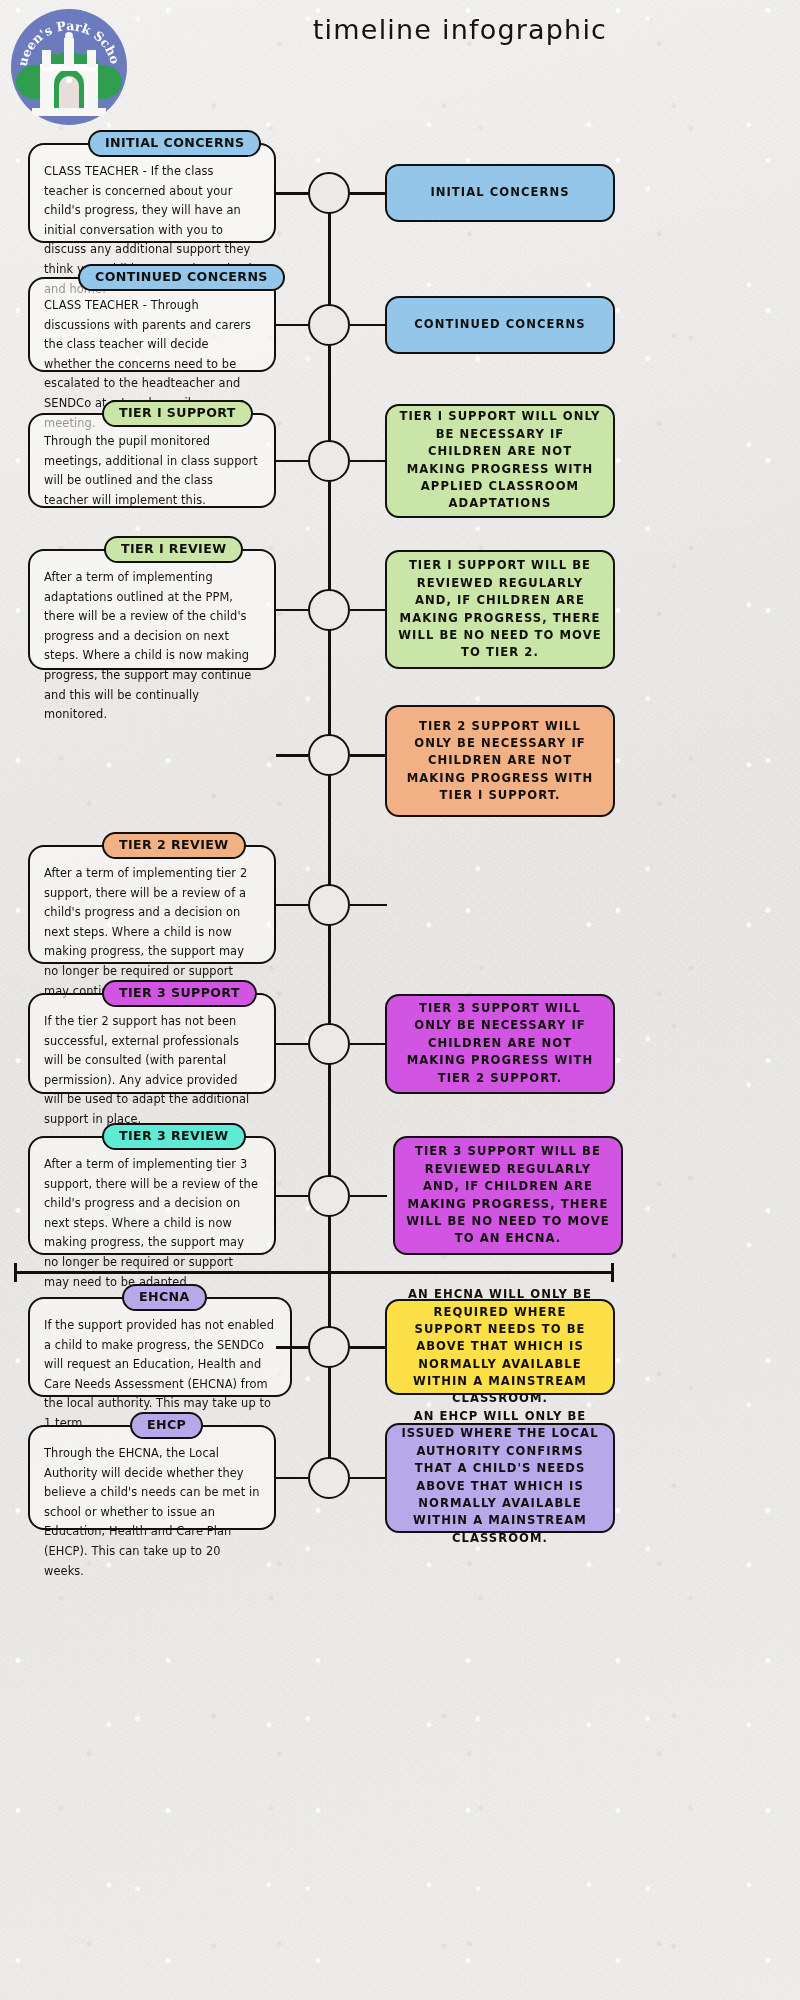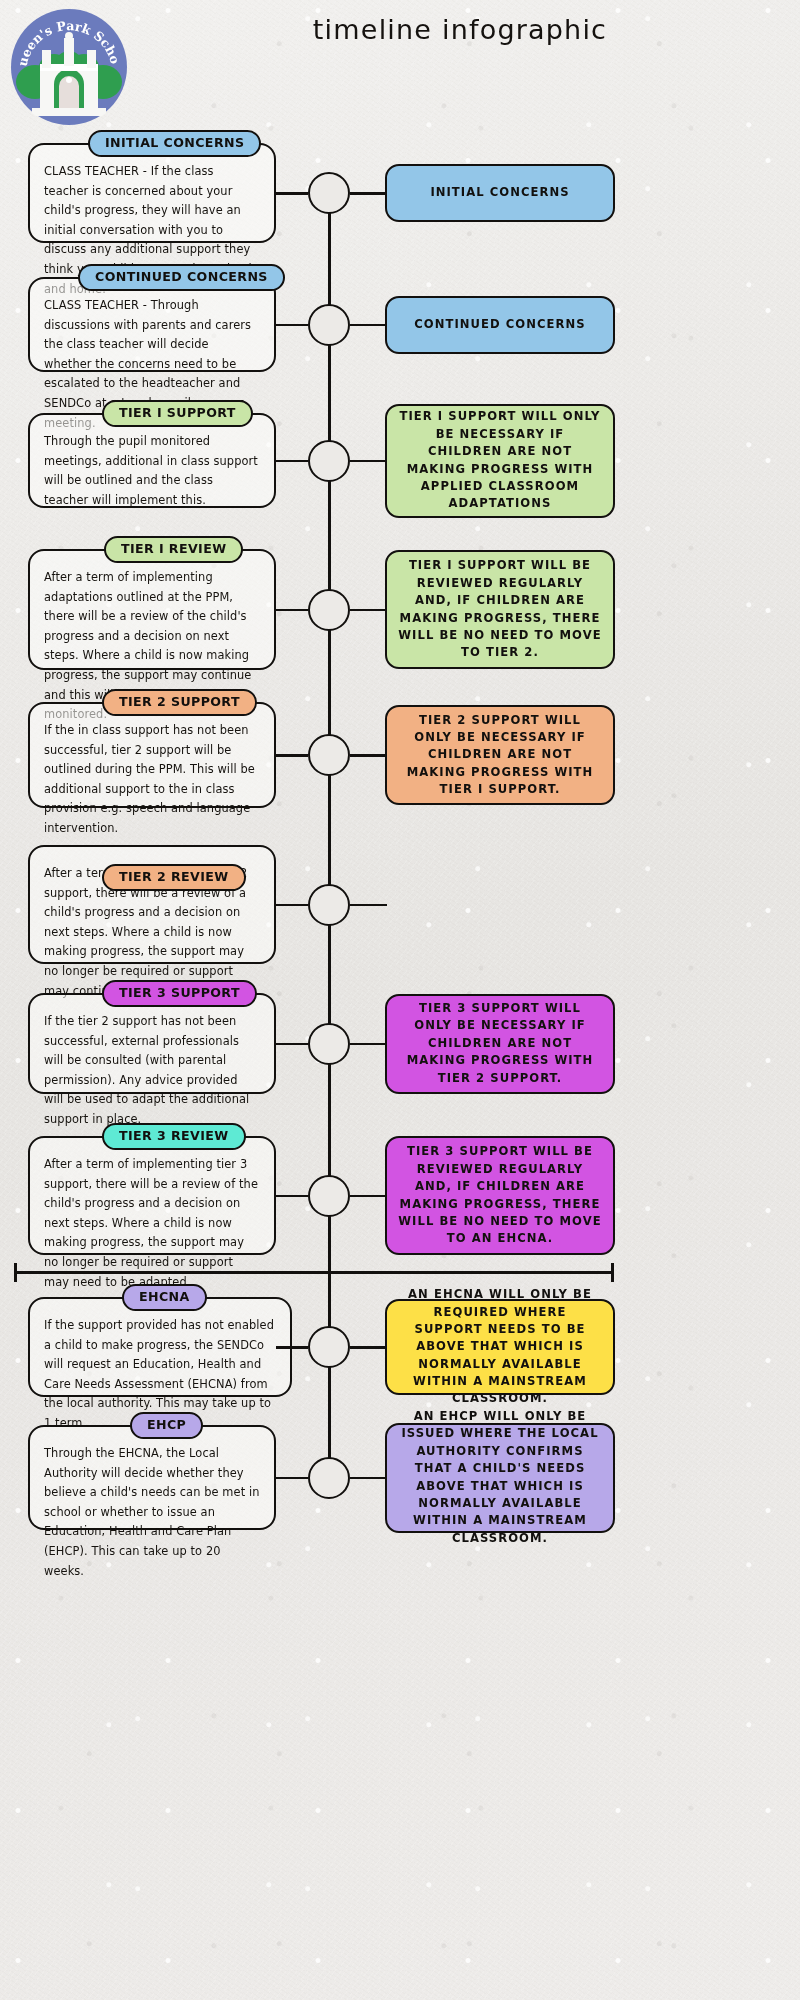--- a/index.html
+++ b/index.html
@@ -281,35 +281,31 @@
         </div>
         <div class="connector" style="left: 276px; width: 32px; top: 59.5px;"></div>
         <div class="node" style="top: 39.5px;"></div>
         <div class="connector" style="left: 350px; width: 37px; top: 59.5px;"></div>
         <div class="right-box-shadow" style="top: 10px; height: 119px;"></div>
         <div class="right-box" style="background: rgb(201, 229, 167); top: 1px; height: 119px;">
           <div class="rb-text">TIER I SUPPORT WILL BE REVIEWED REGULARLY AND, IF CHILDREN ARE MAKING PROGRESS, THERE WILL BE NO NEED TO MOVE TO TIER 2.</div>
         </div>
       </div>
       <div class="row" style="top: 702px; height: 106px;">
-        <div class="left-card" style="top: 0px; width: 248px; height: 106px;">
-          <div class="badge" style="left: 72px; background: rgb(242, 177, 132);">TIER 2 SUPPORT</div>
-          <div class="body-text">If the in class support has not been successful, tier 2 support will be outlined during the PPM. This will be additional support to the in class provision e.g. speech and language intervention.</div>
-        </div>
         <div class="connector" style="left: 276px; width: 32px; top: 52px;"></div>
         <div class="node" style="top: 32px;"></div>
         <div class="connector" style="left: 350px; width: 37px; top: 52px;"></div>
         <div class="right-box-shadow" style="top: 12px; height: 100px;"></div>
-        <div class="right-box" style="background: rgb(242, 177, 132); top: 3px; height: 100px; justify-content: flex-end;">
+        <div class="right-box" style="background: rgb(242, 177, 132); top: 3px; height: 112px; justify-content: flex-end;">
           <div class="rb-text">TIER 2 SUPPORT WILL ONLY BE NECESSARY IF CHILDREN ARE NOT MAKING PROGRESS WITH TIER I SUPPORT.</div>
         </div>
       </div>
       <div class="row" style="top: 845px; height: 119px;">
         <div class="left-card" style="top: 0px; width: 248px; height: 119px;">
-          <div class="badge" style="left: 72px; background: rgb(242, 177, 132); margin-top: 32px;">TIER 2 REVIEW</div>
+          <div class="badge" style="left: 72px; background: rgb(242, 177, 132);">TIER 2 REVIEW</div>
           <div class="body-text">After a term of implementing tier 2 support, there will be a review of a child's progress and a decision on next steps. Where a child is now making progress, the support may no longer be required or support may continue with new targets.</div>
         </div>
         <div class="connector" style="left: 276px; width: 32px; top: 58.5px;"></div>
         <div class="node" style="top: 38.5px;"></div>
         <div class="connector" style="left: 350px; width: 37px; top: 58.5px;"></div>
         <div class="right-box-shadow" style="top: 9px; height: 119px;"></div>
       </div>
       <div class="row" style="top: 993px; height: 101px; padding-left: 17px;">
         <div class="left-card" style="top: 0px; width: 248px; height: 101px;">
           <div class="badge" style="left: 72px; background: rgb(210, 84, 226);">TIER 3 SUPPORT</div>
@@ -325,21 +321,21 @@
       </div>
       <div class="row" style="top: 1136px; height: 119px;">
         <div class="left-card" style="top: 0px; width: 248px; height: 119px;">
           <div class="badge" style="left: 72px; background: #5eead4;">TIER 3 REVIEW</div>
           <div class="body-text">After a term of implementing tier 3 support, there will be a review of the child's progress and a decision on next steps. Where a child is now making progress, the support may no longer be required or support may need to be adapted.</div>
         </div>
         <div class="connector" style="left: 276px; width: 32px; top: 58.5px;"></div>
         <div class="node" style="top: 38.5px;"></div>
         <div class="connector" style="left: 350px; width: 37px; top: 58.5px;"></div>
         <div class="right-box-shadow" style="top: 9px; height: 119px;"></div>
-        <div class="right-box" style="background: rgb(210, 84, 226); top: 0px; height: 119px;">
+        <div class="right-box" style="background: rgb(210, 84, 226); top: 0px; height: 119px; margin-left: 8px;">
           <div class="rb-text">TIER 3 SUPPORT WILL BE REVIEWED REGULARLY AND, IF CHILDREN ARE MAKING PROGRESS, THERE WILL BE NO NEED TO MOVE TO AN EHCNA.</div>
         </div>
       </div>
       <div class="row" style="top: 1297px; height: 100px;">
         <div class="left-card" style="top: 0px; width: 264px; height: 100px;">
           <div class="badge" style="left: 92px; background: rgb(183, 168, 233);">EHCNA</div>
           <div class="body-text">If the support provided has not enabled a child to make progress, the SENDCo will request an Education, Health and Care Needs Assessment (EHCNA) from the local authority. This may take up to 1 term.</div>
         </div>
         <div class="connector" style="left: 276px; width: 32px; top: 49px;"></div>
         <div class="node" style="top: 29px;"></div>

